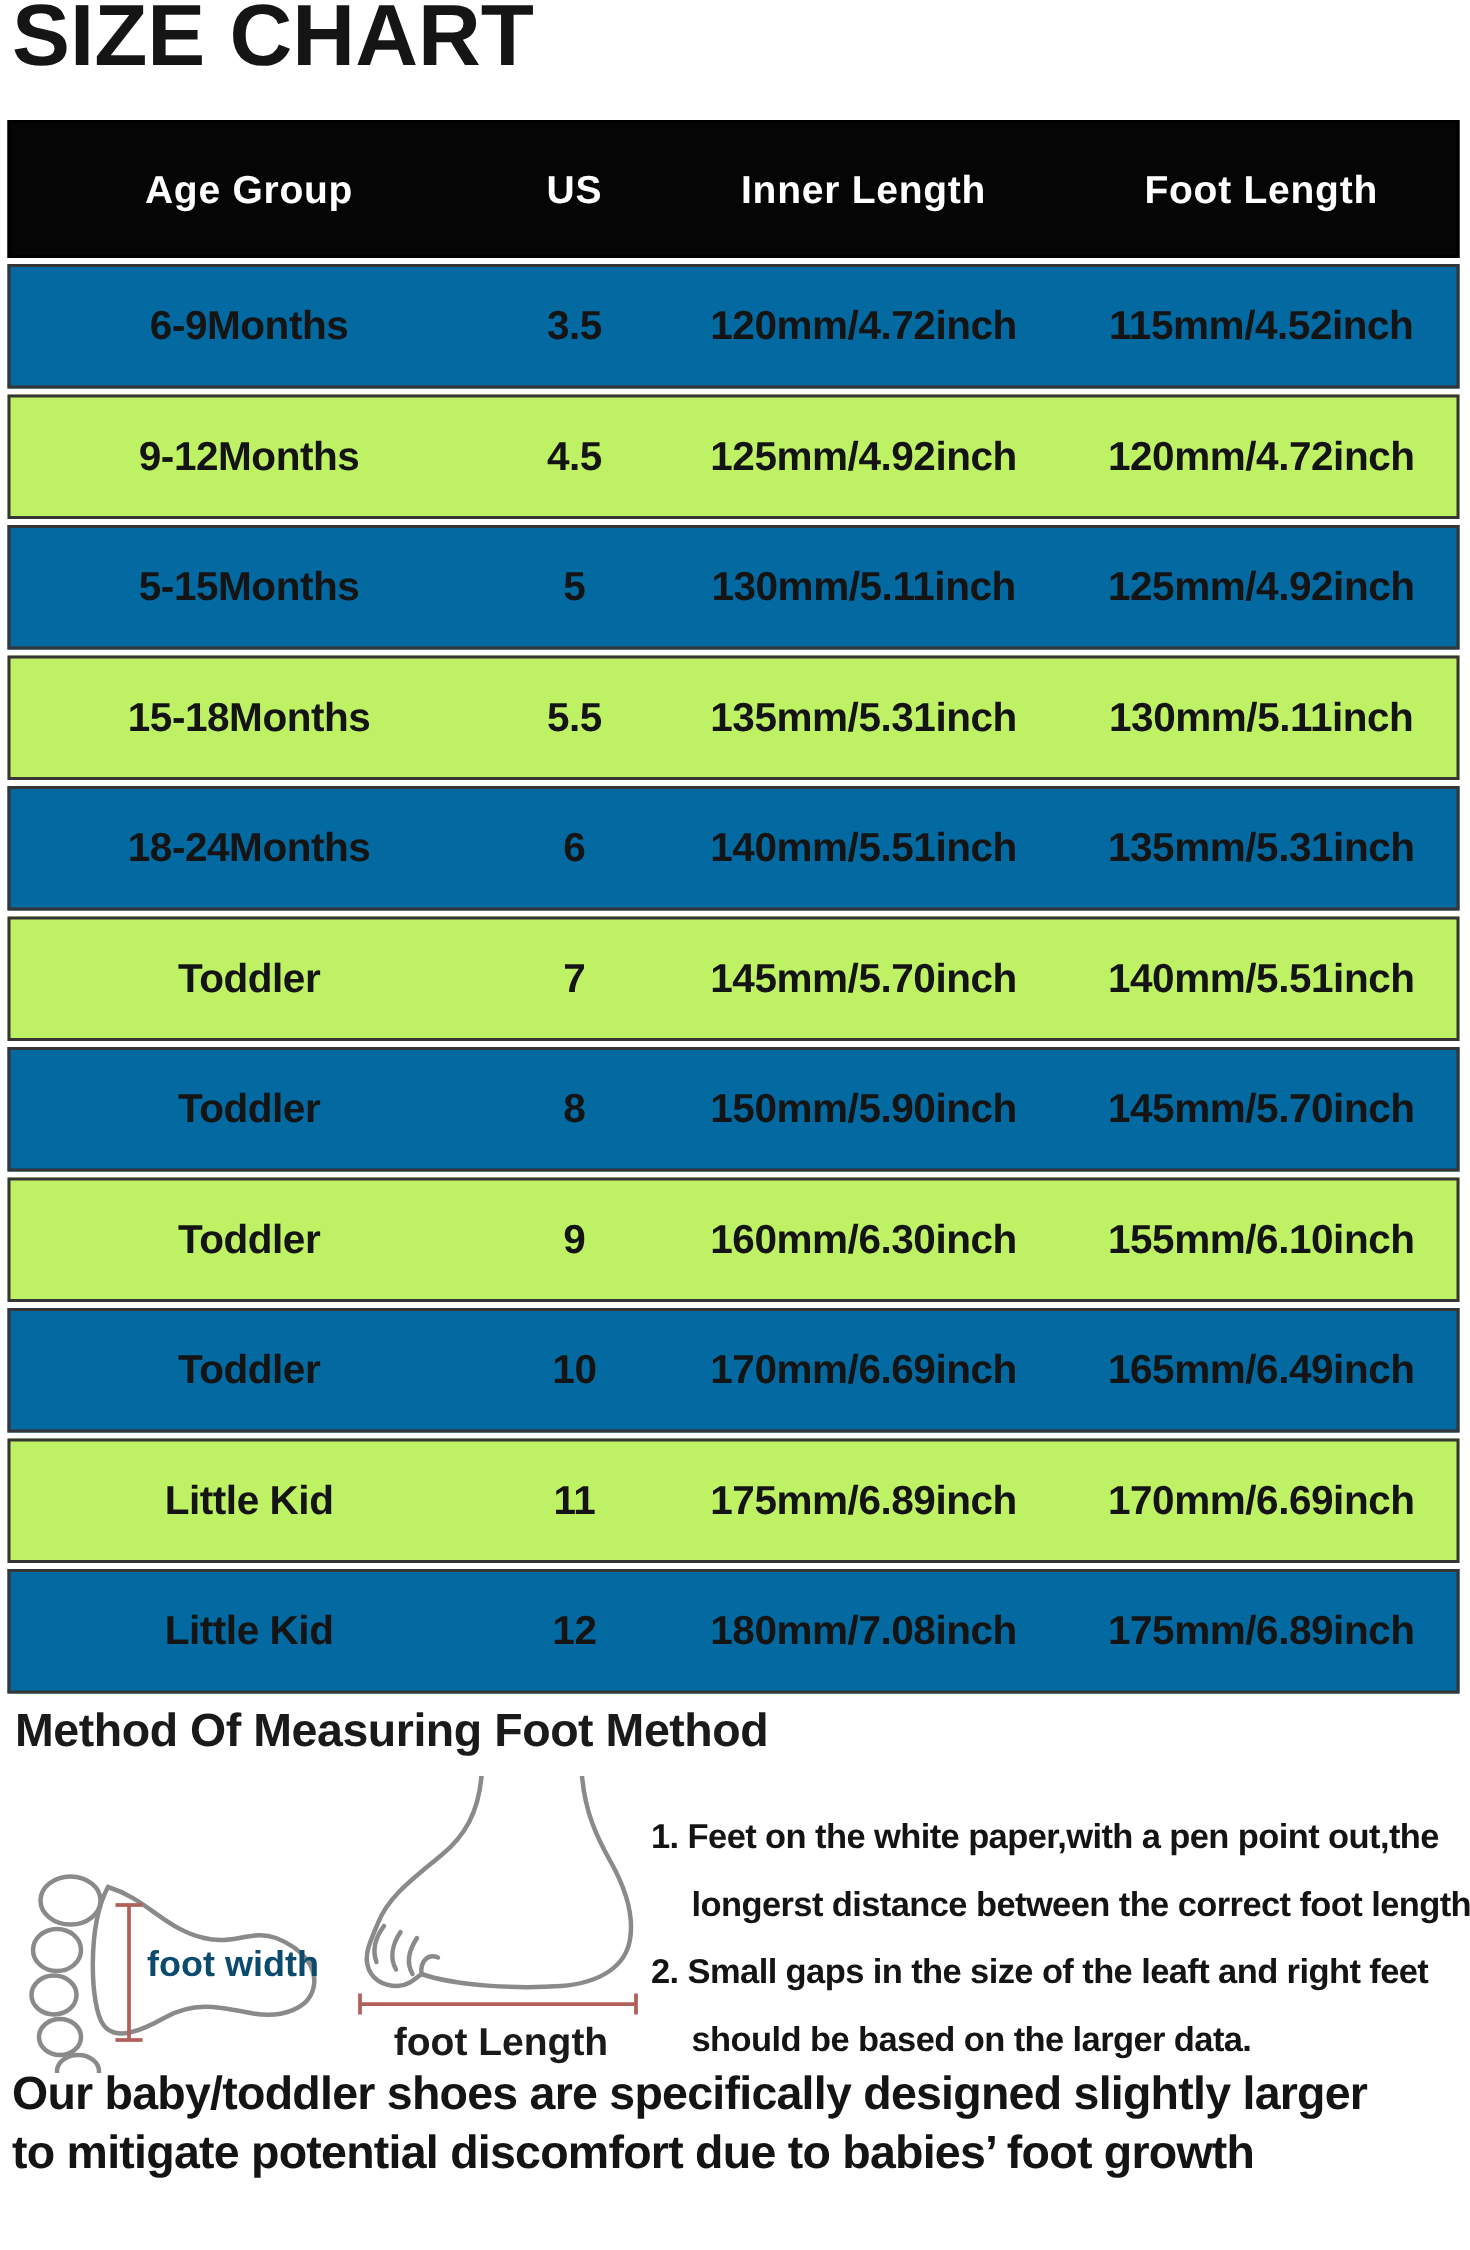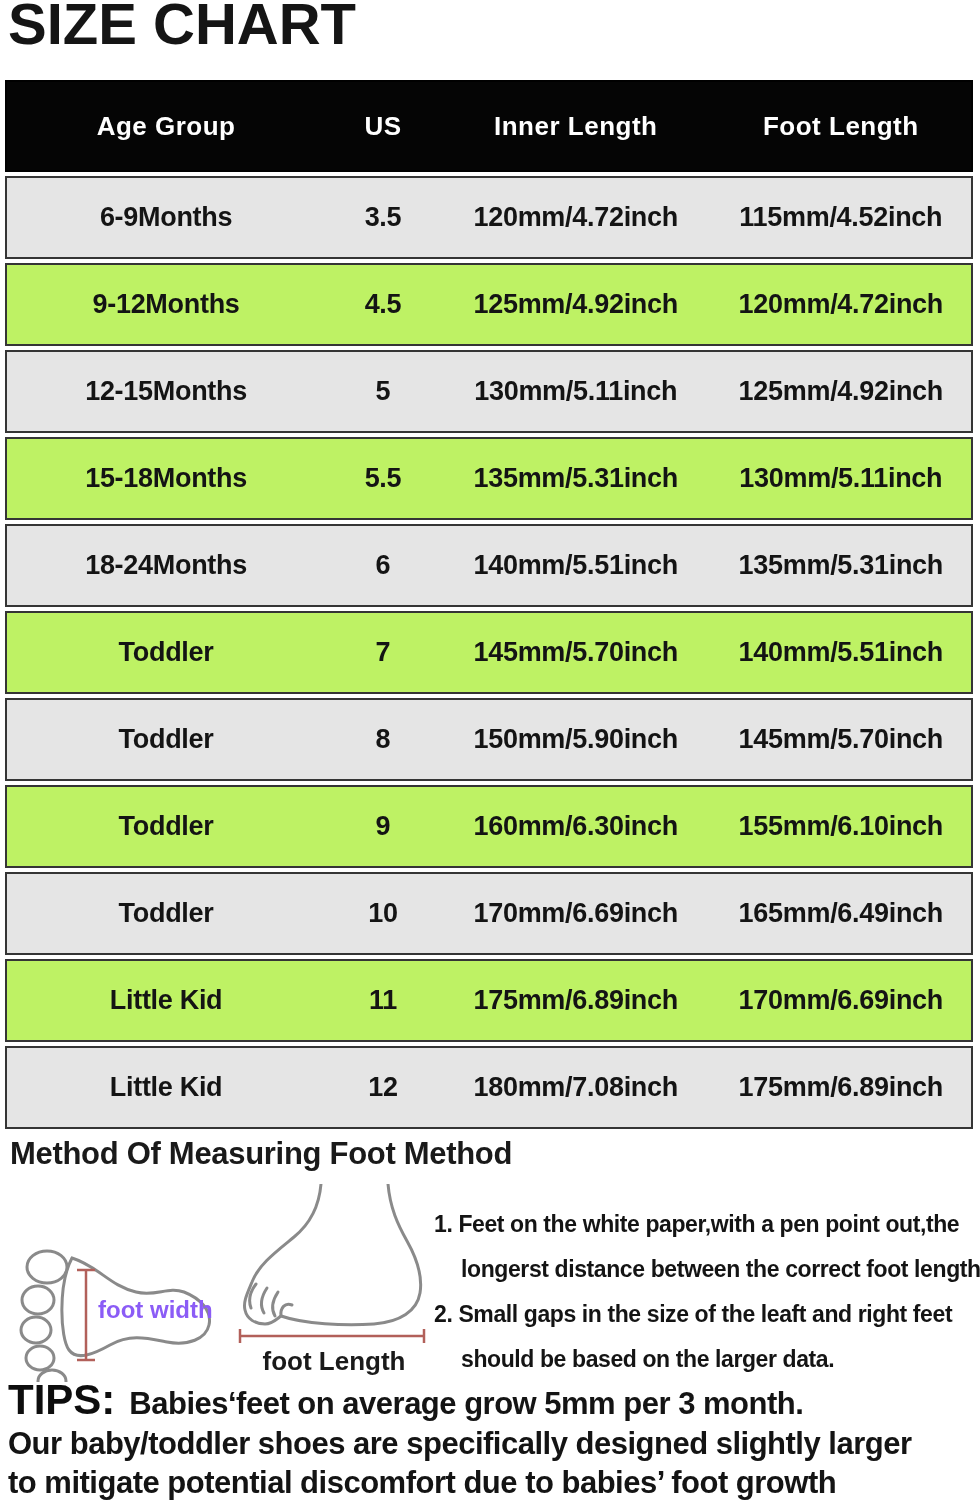--- a/index.html
+++ b/index.html
@@ -34,37 +34,37 @@
   }
   .trow{
     display:grid;
     grid-template-columns:33% 12% 28% 27%;
     align-items:center;
     height:79px;
     border:2px solid #353535;
     margin-top:4px;
     background:#bef264;
   }
-  .trow.gray{background:#e5e5e5;}
+  .trow.gray{background:#0369a1;}
   .td{
     text-align:center;font-size:27px;font-weight:700;color:#141414;
     letter-spacing:-0.3px;
   }
   
   .method-title{
     position:absolute;left:10px;top:1136px;
     font-size:31px;font-weight:800;color:#1a1a1a;
     letter-spacing:-0.3px;
   }
   .diagram{position:absolute;}
   .diagram svg{display:block;}
   .diagram-width{left:14px;top:1242px;width:212px;height:140px;}
   .foot-width-label{
     position:absolute;left:84px;top:54px;
-    font-size:24px;font-weight:700;color:#8b5cf6;
+    font-size:24px;font-weight:700;color:#0c4a6e;
   }
   .diagram-length{left:224px;top:1184px;width:220px;height:196px;}
   .foot-length-label{
     position:absolute;left:0;right:0;top:162px;
     text-align:center;font-size:26px;font-weight:800;color:#1a1a1a;
   }
   .instructions{
     position:absolute;left:434px;top:1194px;width:545px;margin-top:17px;
   }
   .instr-line{
@@ -107,21 +107,21 @@
     <div class="td">120mm/4.72inch</div>
     <div class="td">115mm/4.52inch</div>
   </div>
   <div class="trow">
     <div class="td">9-12Months</div>
     <div class="td">4.5</div>
     <div class="td">125mm/4.92inch</div>
     <div class="td">120mm/4.72inch</div>
   </div>
   <div class="trow gray">
-    <div class="td">12-15Months</div>
+    <div class="td">5-15Months</div>
     <div class="td">5</div>
     <div class="td">130mm/5.11inch</div>
     <div class="td">125mm/4.92inch</div>
   </div>
   <div class="trow">
     <div class="td">15-18Months</div>
     <div class="td">5.5</div>
     <div class="td">135mm/5.31inch</div>
     <div class="td">130mm/5.11inch</div>
   </div>
@@ -213,19 +213,15 @@
     <span class="instr-num">1.</span><span>Feet on the white paper,with a pen point out,the</span>
   </div>
   <div class="instr-line cont">longerst distance between the correct foot length.</div>
   <div class="instr-line">
     <span class="instr-num">2.</span><span>Small gaps in the size of the leaft and right feet</span>
   </div>
   <div class="instr-line cont">should be based on the larger data.</div>
 </div>
 
 <div class="tips">
-  <div class="tips-first">
-    <span class="tips-label">TIPS:</span>
-    <span class="tips-text">Babies‘feet on average grow 5mm per 3 month.</span>
-  </div>
   <div class="tips-line">Our baby/toddler shoes are specifically designed slightly larger</div>
   <div class="tips-line">to mitigate potential discomfort due to babies’ foot growth</div>
 </div>
 
 </body></html>

